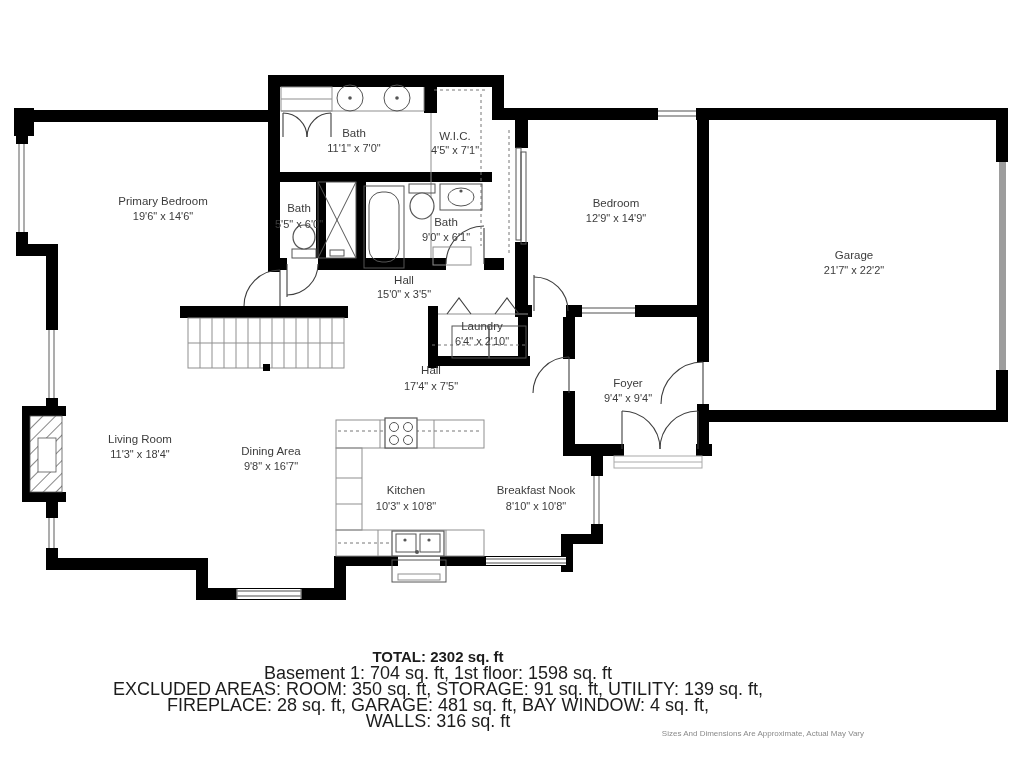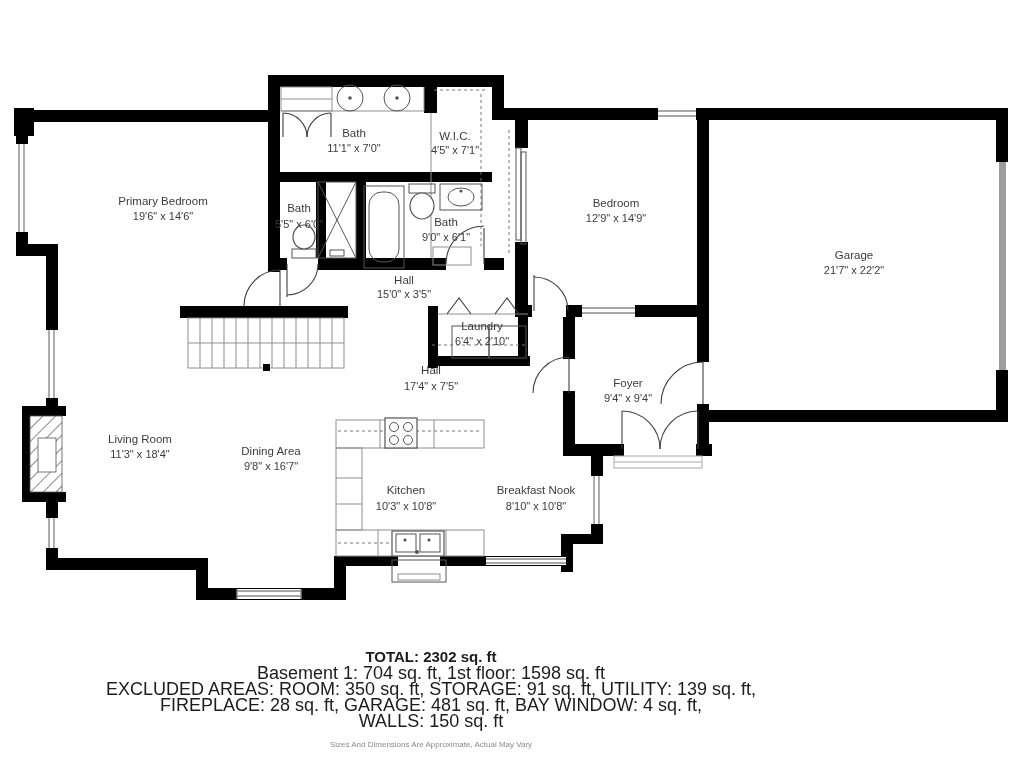--- a/index.html
+++ b/index.html
@@ -11,24 +11,24 @@
   .thin2{fill:none;stroke:#aaa;stroke-width:1;}
   .fix{fill:#fff;stroke:#555;stroke-width:1.2;}
   .fixl{fill:none;stroke:#555;stroke-width:1;}
   .door{fill:none;stroke:#3f3f3f;stroke-width:1.1;}
   .dash{fill:none;stroke:#777;stroke-width:1;stroke-dasharray:3 3;}
   .winbg{fill:#fff;}
   .winline{stroke:#8a8a8a;stroke-width:1.4;}
   .gdoor{fill:#9d9d9d;}
   text.rname{font-size:11.5px;fill:#3c3c3c;text-anchor:middle;}
   text.rdims{font-size:11px;fill:#3c3c3c;text-anchor:middle;}
-  .summary{position:absolute;left:5px;top:649px;width:852px;text-align:center;color:#1c1c1c;}
+  .summary{position:absolute;left:12px;top:649px;width:852px;text-align:center;color:#1c1c1c;}
   .s-total{font-size:15px;font-weight:bold;line-height:16px;}
   .s-line{font-size:18px;line-height:16px;}
-  .s-disc{font-size:8px;color:#8a8a8a;margin-top:11px;}
+  .s-disc{font-size:8px;color:#8a8a8a;margin-top:0;text-align:right;}
 </style>
 </head>
 <body>
 
 <div id="stage">
 <svg id="plan" width="1024" height="768" viewBox="0 0 1024 768">
   <defs>
     <pattern id="hatch" width="9" height="9" patternUnits="userSpaceOnUse" patternTransform="rotate(45)">
       <rect width="9" height="9" fill="#fff"></rect>
       <line x1="0" y1="0" x2="0" y2="9" stroke="#555" stroke-width="1.4"></line>
@@ -365,16 +365,16 @@
     <text class="rname" x="536" y="494">Breakfast Nook</text>
     <text class="rdims" x="536" y="510">8'10" x 10'8"</text>
   </g>
 </svg>
 
 <div class="summary">
   <div class="s-total">TOTAL: 2302 sq. ft</div>
   <div class="s-line">Basement 1: 704 sq. ft, 1st floor: 1598 sq. ft</div>
   <div class="s-line">EXCLUDED AREAS: ROOM: 350 sq. ft, STORAGE: 91 sq. ft, UTILITY: 139 sq. ft,</div>
   <div class="s-line">FIREPLACE: 28 sq. ft, GARAGE: 481 sq. ft, BAY WINDOW: 4 sq. ft,</div>
-  <div class="s-line">WALLS: 150 sq. ft</div>
+  <div class="s-line">WALLS: 316 sq. ft</div>
   <div class="s-disc">Sizes And Dimensions Are Approximate, Actual May Vary</div>
 </div>
 </div>
 
 </body></html>

